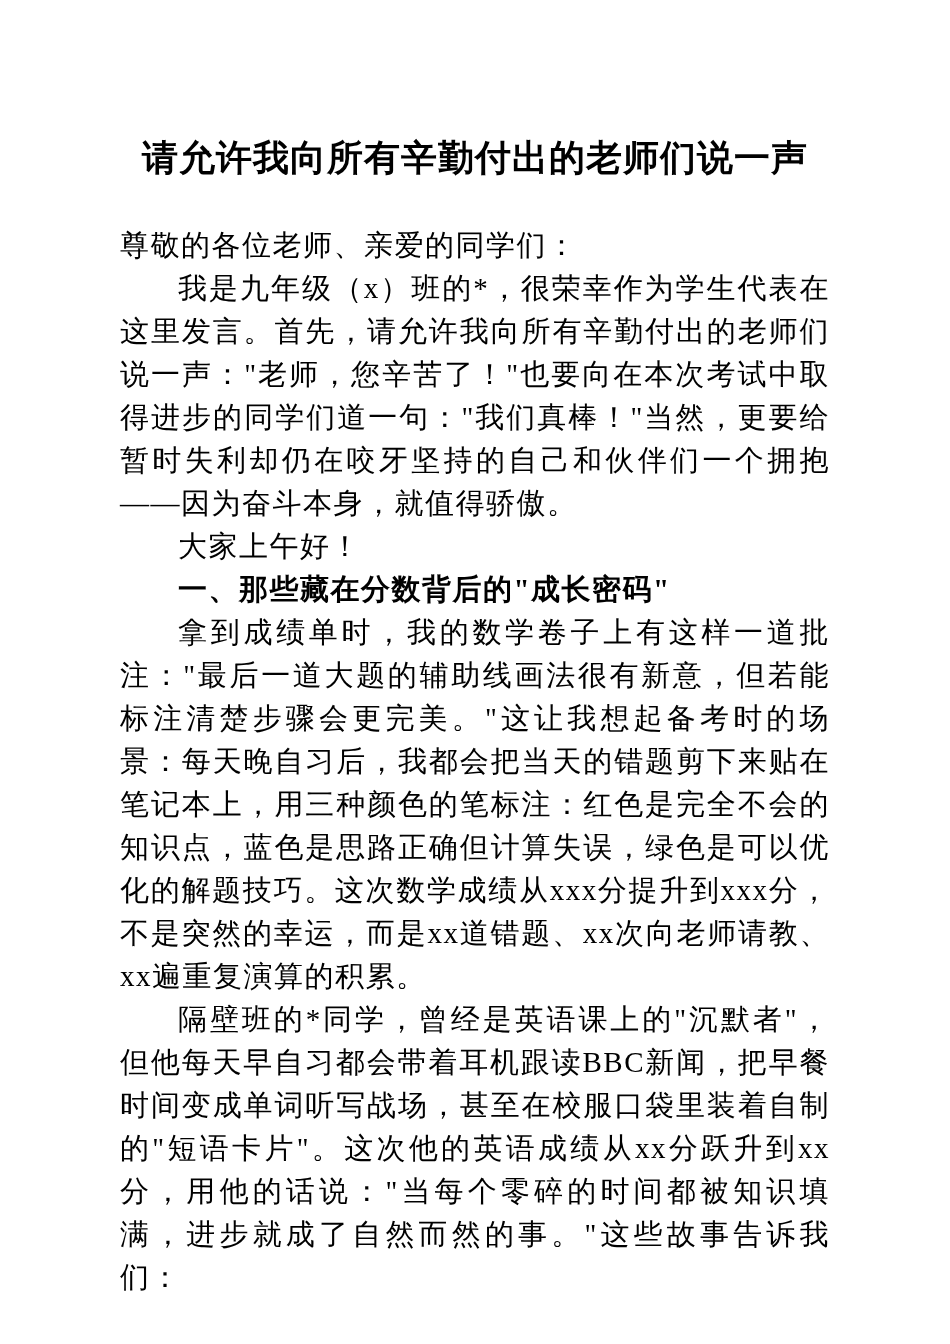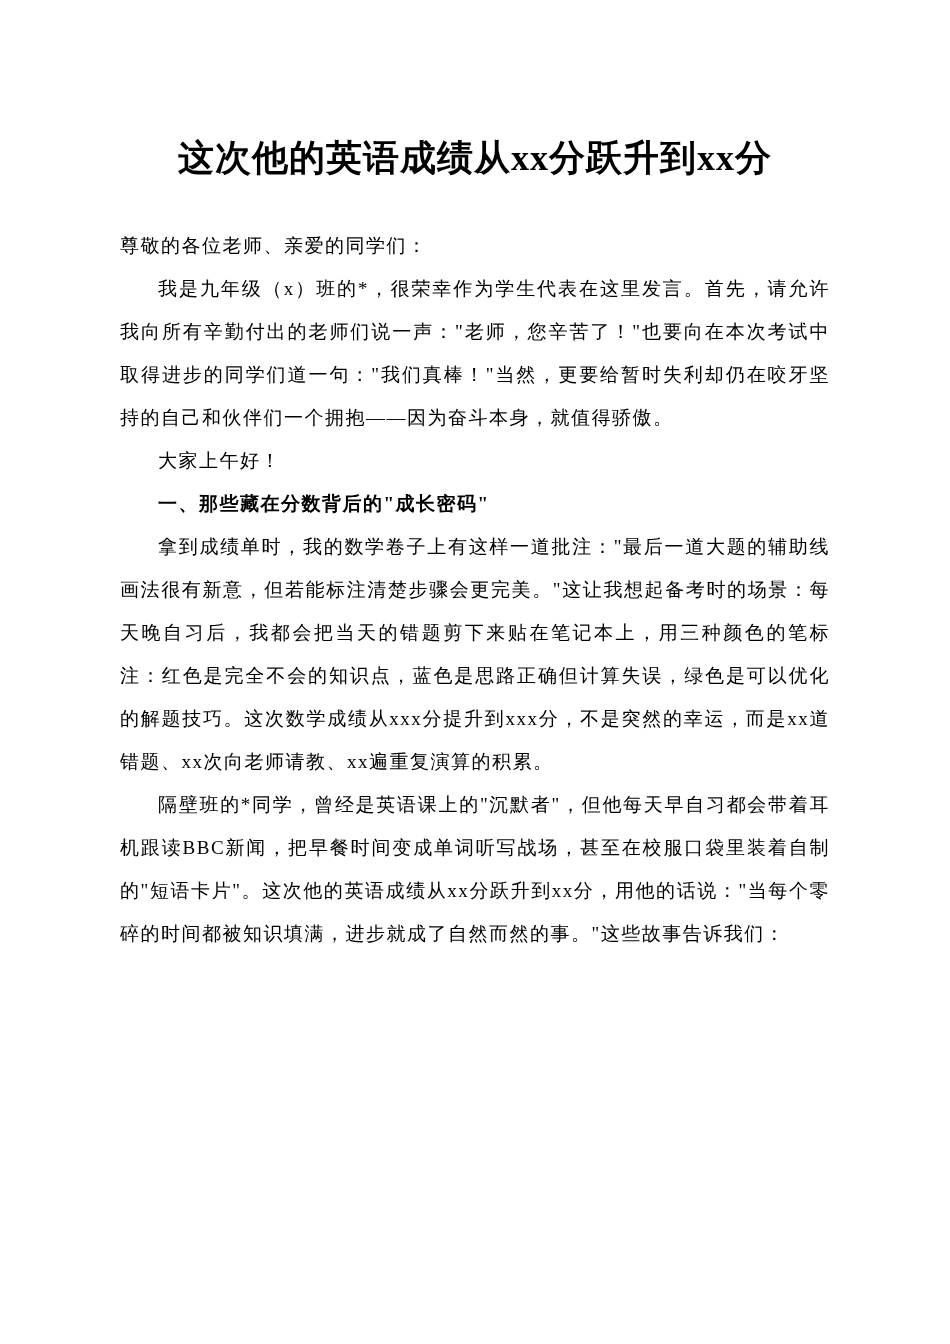--- a/index.html
+++ b/index.html
@@ -23,39 +23,39 @@
     margin: 0 0 42px 0;
     font-size: 36px;
     line-height: 48px;
     font-weight: 700;
     text-align: center;
     letter-spacing: 1px;
     font-family: "Liberation Serif", "DejaVu Serif", serif;
   }
   .para {
     margin: 0;
-    font-size: 19px;
+    font-size: 29px;
     line-height: 43px;
     letter-spacing: 1.5px;
     text-align: justify;
     text-justify: inter-ideograph;
     word-break: break-all;
   }
   .indent {
     text-indent: 2em;
   }
   .bold {
     font-weight: 700;
   }
 </style>
 </head>
 <body>
 
 <div class="page">
-  <h1 class="doc-title">这次他的英语成绩从xx分跃升到xx分</h1>
+  <h1 class="doc-title">请允许我向所有辛勤付出的老师们说一声</h1>
 
   <p class="para">尊敬的各位老师、亲爱的同学们：</p>
 
   <p class="para indent">我是九年级（x）班的*，很荣幸作为学生代表在这里发言。首先，请允许我向所有辛勤付出的老师们说一声："老师，您辛苦了！"也要向在本次考试中取得进步的同学们道一句："我们真棒！"当然，更要给暂时失利却仍在咬牙坚持的自己和伙伴们一个拥抱——因为奋斗本身，就值得骄傲。</p>
 
   <p class="para indent">大家上午好！</p>
 
   <p class="para indent bold">一、那些藏在分数背后的"成长密码"</p>
 
   <p class="para indent">拿到成绩单时，我的数学卷子上有这样一道批注："最后一道大题的辅助线画法很有新意，但若能标注清楚步骤会更完美。"这让我想起备考时的场景：每天晚自习后，我都会把当天的错题剪下来贴在笔记本上，用三种颜色的笔标注：红色是完全不会的知识点，蓝色是思路正确但计算失误，绿色是可以优化的解题技巧。这次数学成绩从xxx分提升到xxx分，不是突然的幸运，而是xx道错题、xx次向老师请教、xx遍重复演算的积累。</p>

